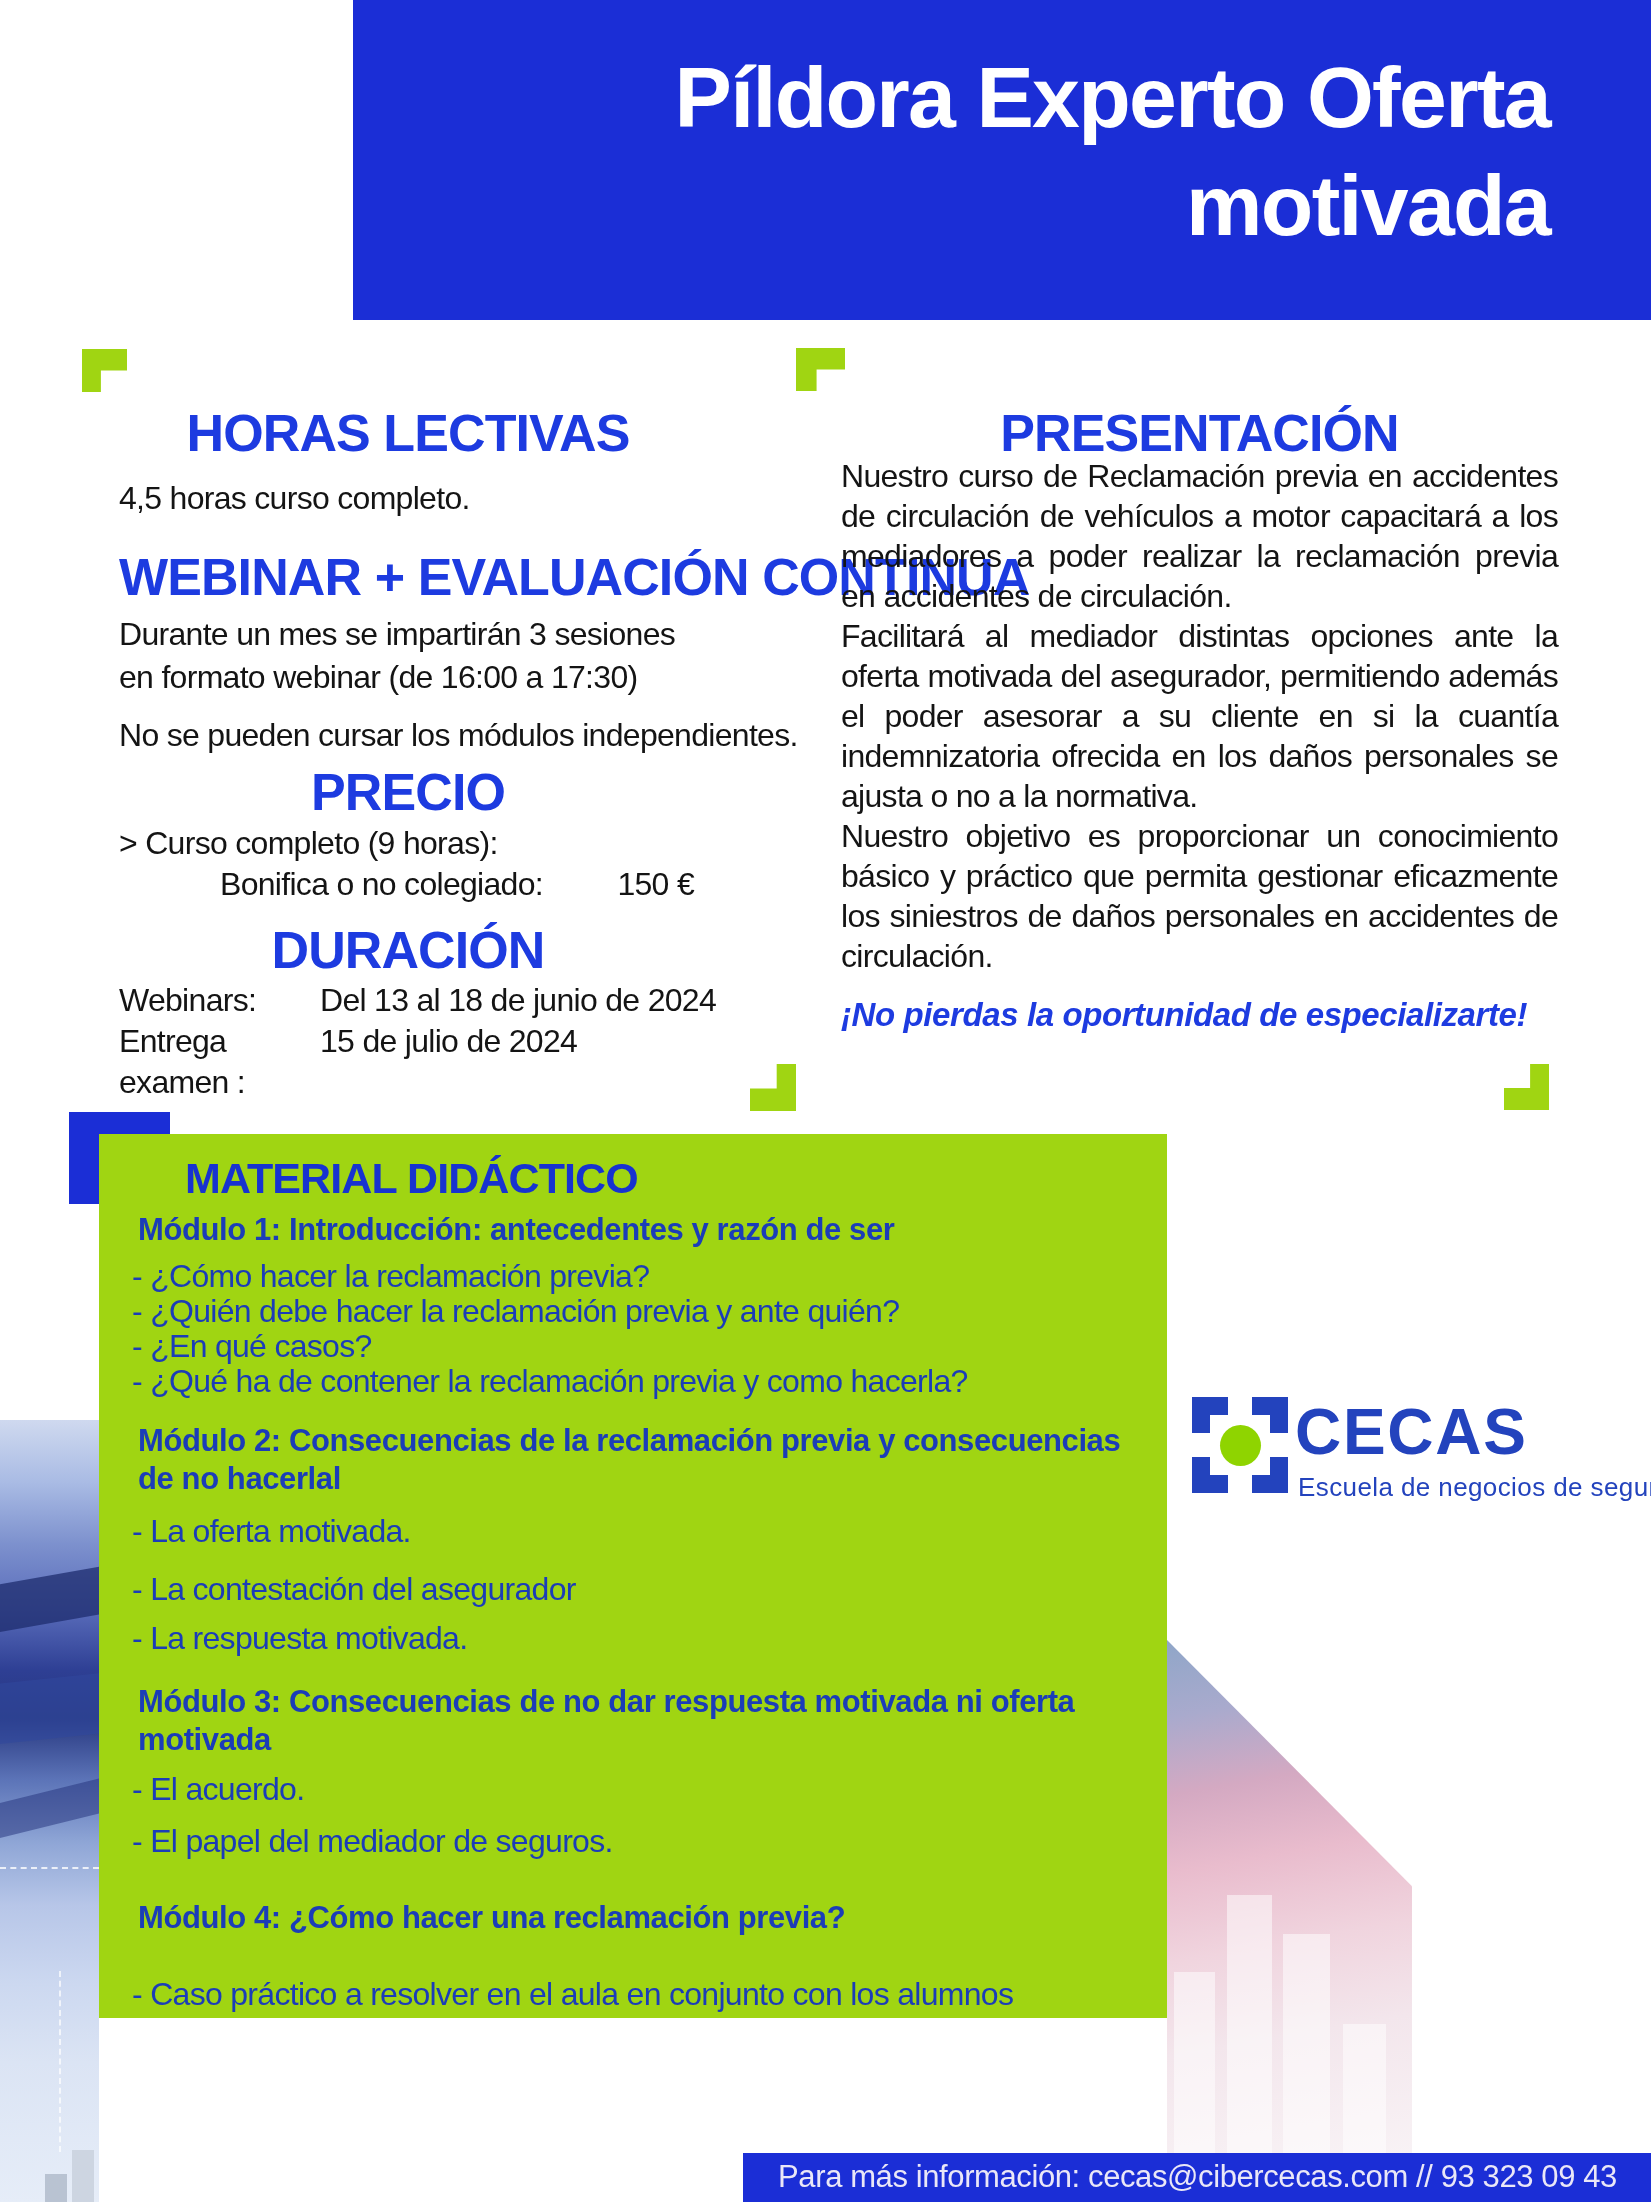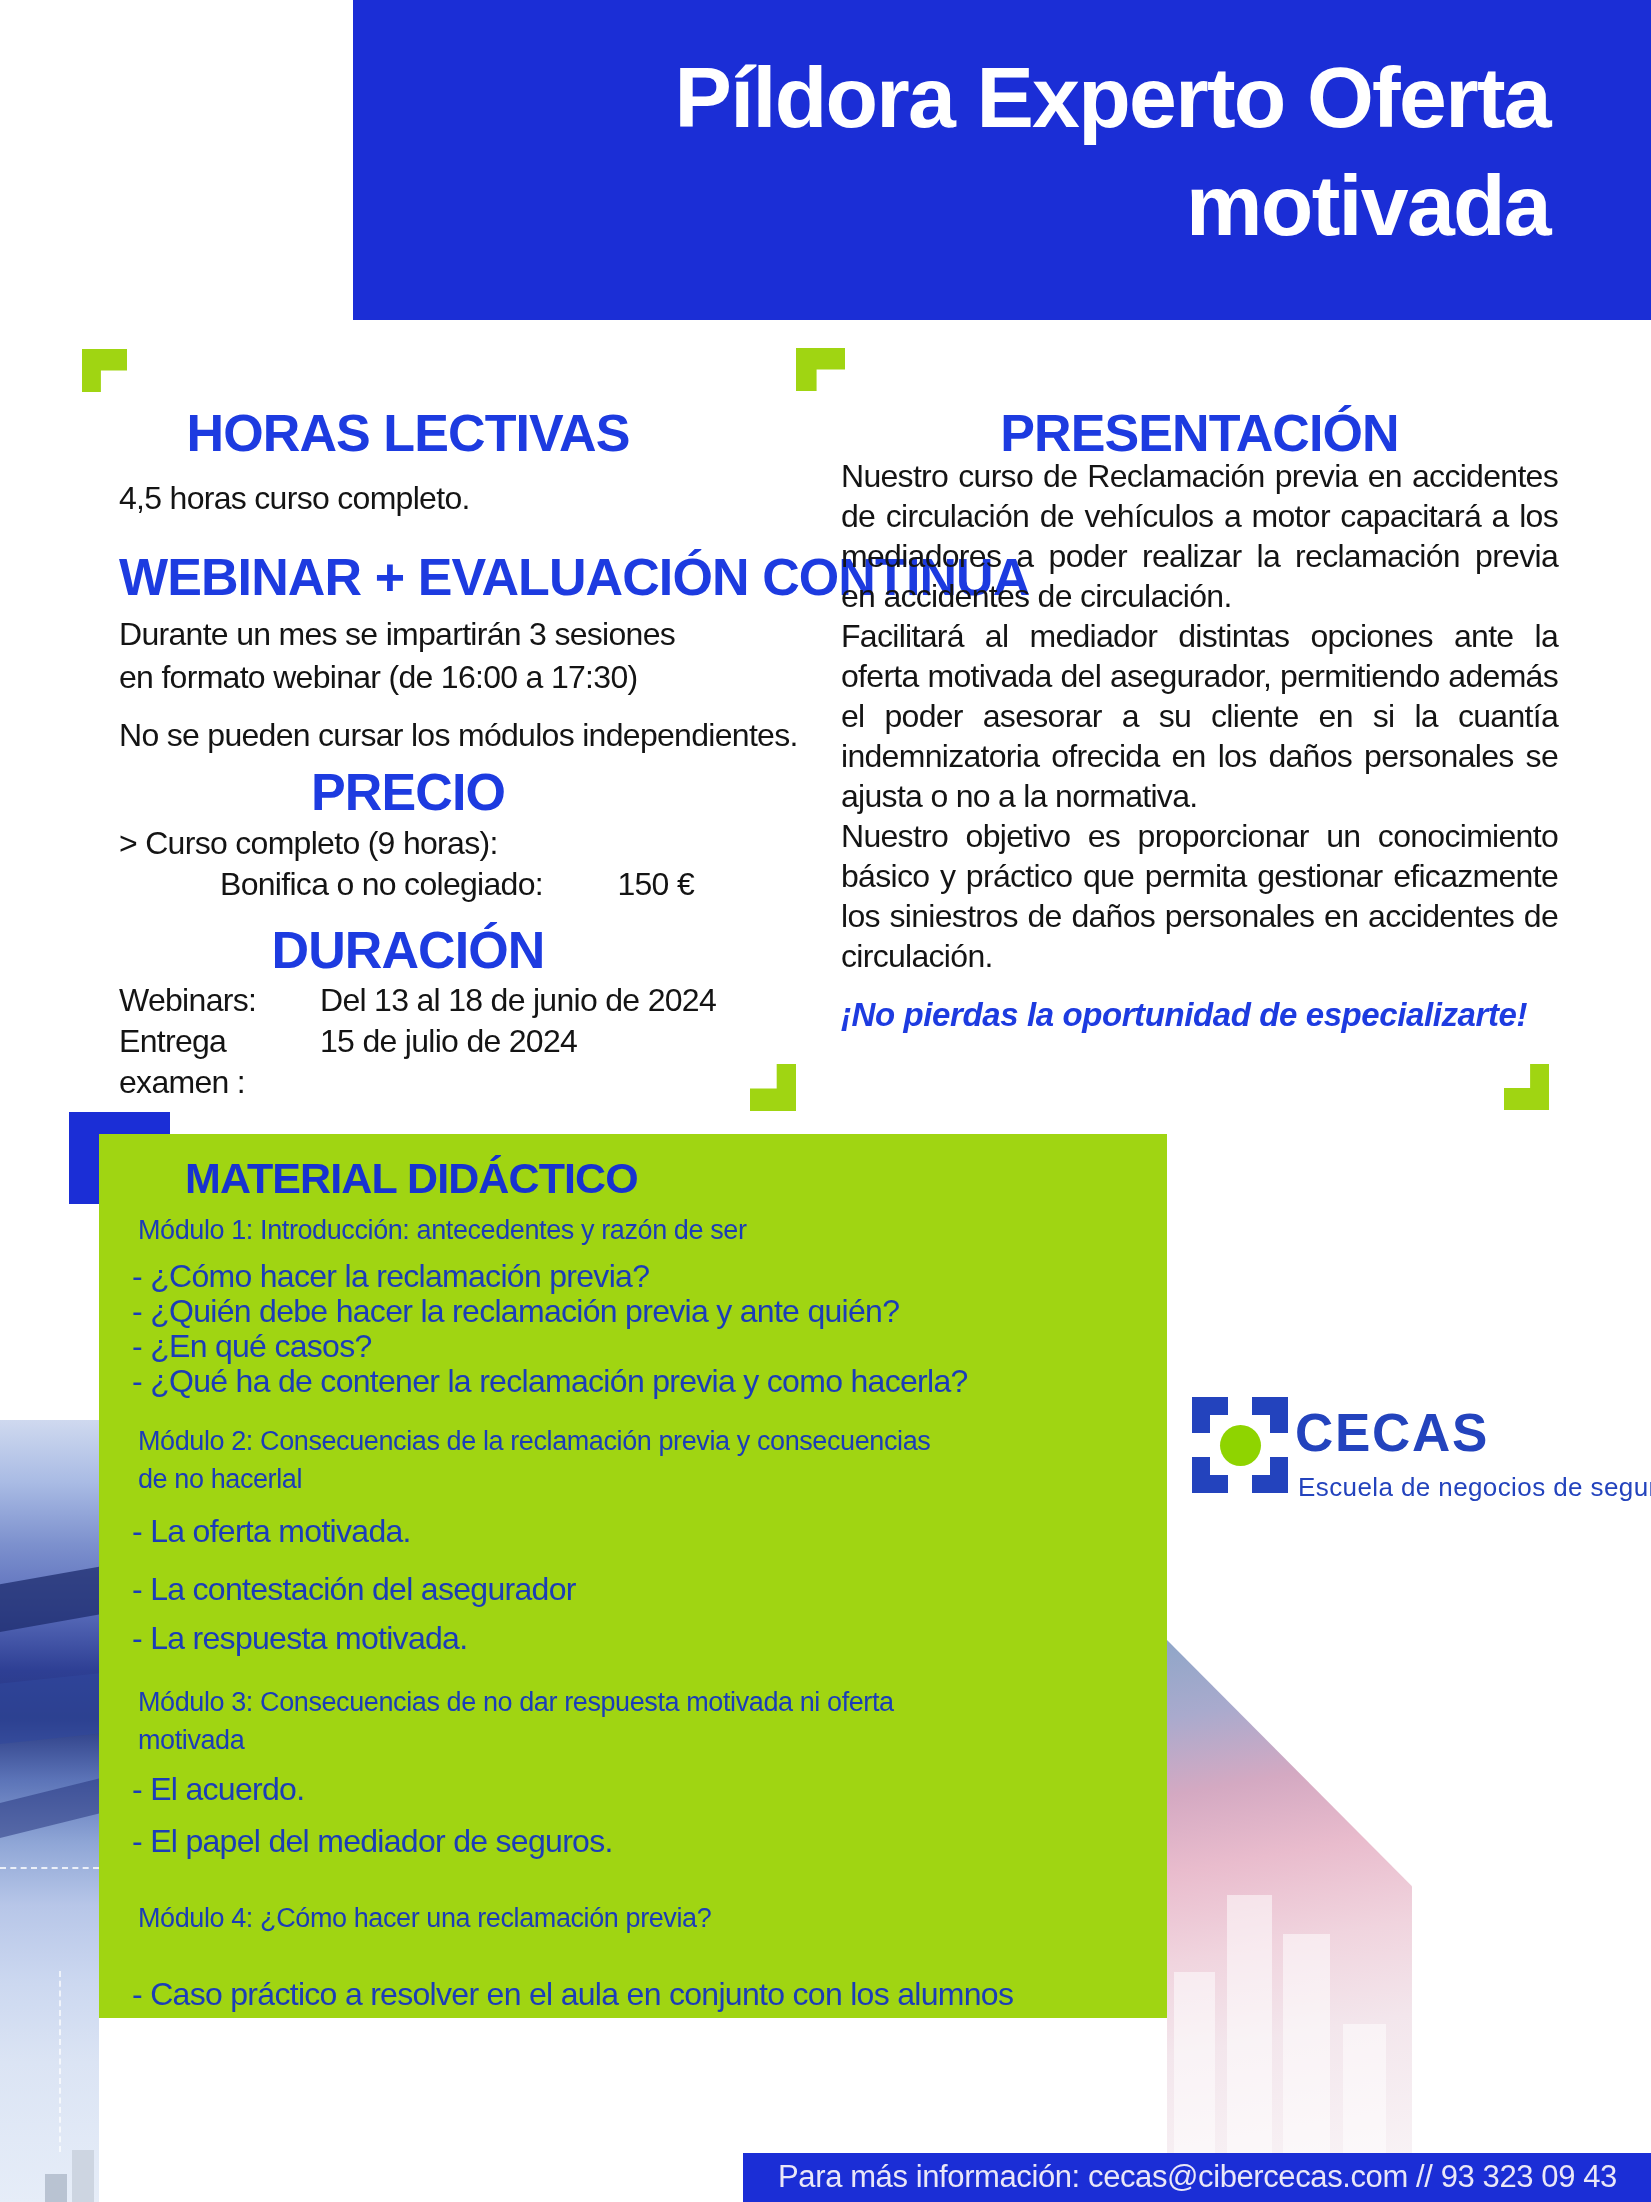--- a/index.html
+++ b/index.html
@@ -47,32 +47,32 @@
   .dur-row{display:flex;font-size:32px;line-height:41px;color:#141414;letter-spacing:-0.7px;}
   .dur-row .lbl{flex:0 0 201px;}
   .cta{font-size:33px;line-height:40px;font-weight:bold;font-style:italic;color:var(--c-heading);letter-spacing:-0.4px;}
   
   .blue-rect{position:absolute;left:69px;top:1112px;width:101px;height:92px;background:var(--c-blue);z-index:1;}
   .material-box{
     position:absolute;left:99px;top:1134px;width:1068px;height:884px;background:var(--c-green);
     z-index:2;box-sizing:border-box;padding:20.6px 39px 0 39px;
   }
   .mat-title{font-size:43px;line-height:46px;font-weight:bold;color:var(--c-mat-title);letter-spacing:-0.9px;padding-left:47px;}
-  .gb-mod{font-size:27px;line-height:38px;font-weight:normal;color:var(--c-navy);letter-spacing:-0.4px;}
+  .gb-mod{font-size:31px;line-height:38px;font-weight:bold;color:var(--c-navy);letter-spacing:-0.4px;}
   .gb-item{font-size:32px;line-height:35px;color:var(--c-navy);letter-spacing:-0.7px;padding-left:-6px;margin-left:-6px;}
   
   .logo{position:absolute;left:1192px;top:1394px;z-index:3;}
   .logo-icon{position:absolute;left:0;top:3.4px;width:96px;height:96px;}
   .logo-corner{position:absolute;width:36px;height:36px;}
   .lc-tl{left:0;top:0;border-left:18px solid var(--c-logo-blue);border-top:18px solid var(--c-logo-blue);box-sizing:border-box;}
   .lc-tr{right:0;top:0;border-right:18px solid var(--c-logo-blue);border-top:18px solid var(--c-logo-blue);box-sizing:border-box;}
   .lc-bl{left:0;bottom:0;border-left:18px solid var(--c-logo-blue);border-bottom:18px solid var(--c-logo-blue);box-sizing:border-box;}
   .lc-br{right:0;bottom:0;border-right:18px solid var(--c-logo-blue);border-bottom:18px solid var(--c-logo-blue);box-sizing:border-box;}
   .logo-dot{position:absolute;left:27.5px;top:27.5px;width:41px;height:41px;border-radius:50%;background:var(--c-logo-green);}
-  .logo-word{position:absolute;left:103px;top:-3.4px;font-size:53px;line-height:83px;font-weight:bold;color:var(--c-logo-blue);letter-spacing:1.7px;}
+  .logo-word{position:absolute;left:103px;top:-3.4px;font-size:64px;line-height:83px;font-weight:bold;color:var(--c-logo-blue);letter-spacing:1.7px;}
   .logo-tag{position:absolute;left:106px;top:79px;font-size:26px;line-height:29px;color:var(--c-logo-blue);letter-spacing:0.4px;white-space:nowrap;}
   
   .left-photo{
     position:absolute;left:0;top:1420px;width:99px;height:783px;z-index:1;overflow:hidden;
     background:linear-gradient(180deg,#cfd9ef 0%,#a9bbe4 8%,#7c90cd 16%,#5a6dbb 24%,#2e3f94 32%,#27377f 38%,#5c74b8 46%,#8fa6d6 54%,#b7c6e8 62%,#ccd8f0 72%,#dbe4f4 82%,#e6edf8 100%);
   }
   .lp-band1{position:absolute;left:-10.3px;top:155px;width:129px;height:47px;background:#1e2c6e;opacity:.75;transform:rotate(-10deg);}
   .lp-band2{position:absolute;left:-10.3px;top:258px;width:129px;height:60px;background:#31479c;opacity:.6;transform:rotate(-6deg);}
   .lp-band3{position:absolute;left:-10.3px;top:370px;width:129px;height:34px;background:#22307a;opacity:.5;transform:rotate(-14deg);}
   .lp-dash-h{position:absolute;left:0;top:447px;width:99px;border-top:2.6px dashed rgba(255,255,255,.8);}

